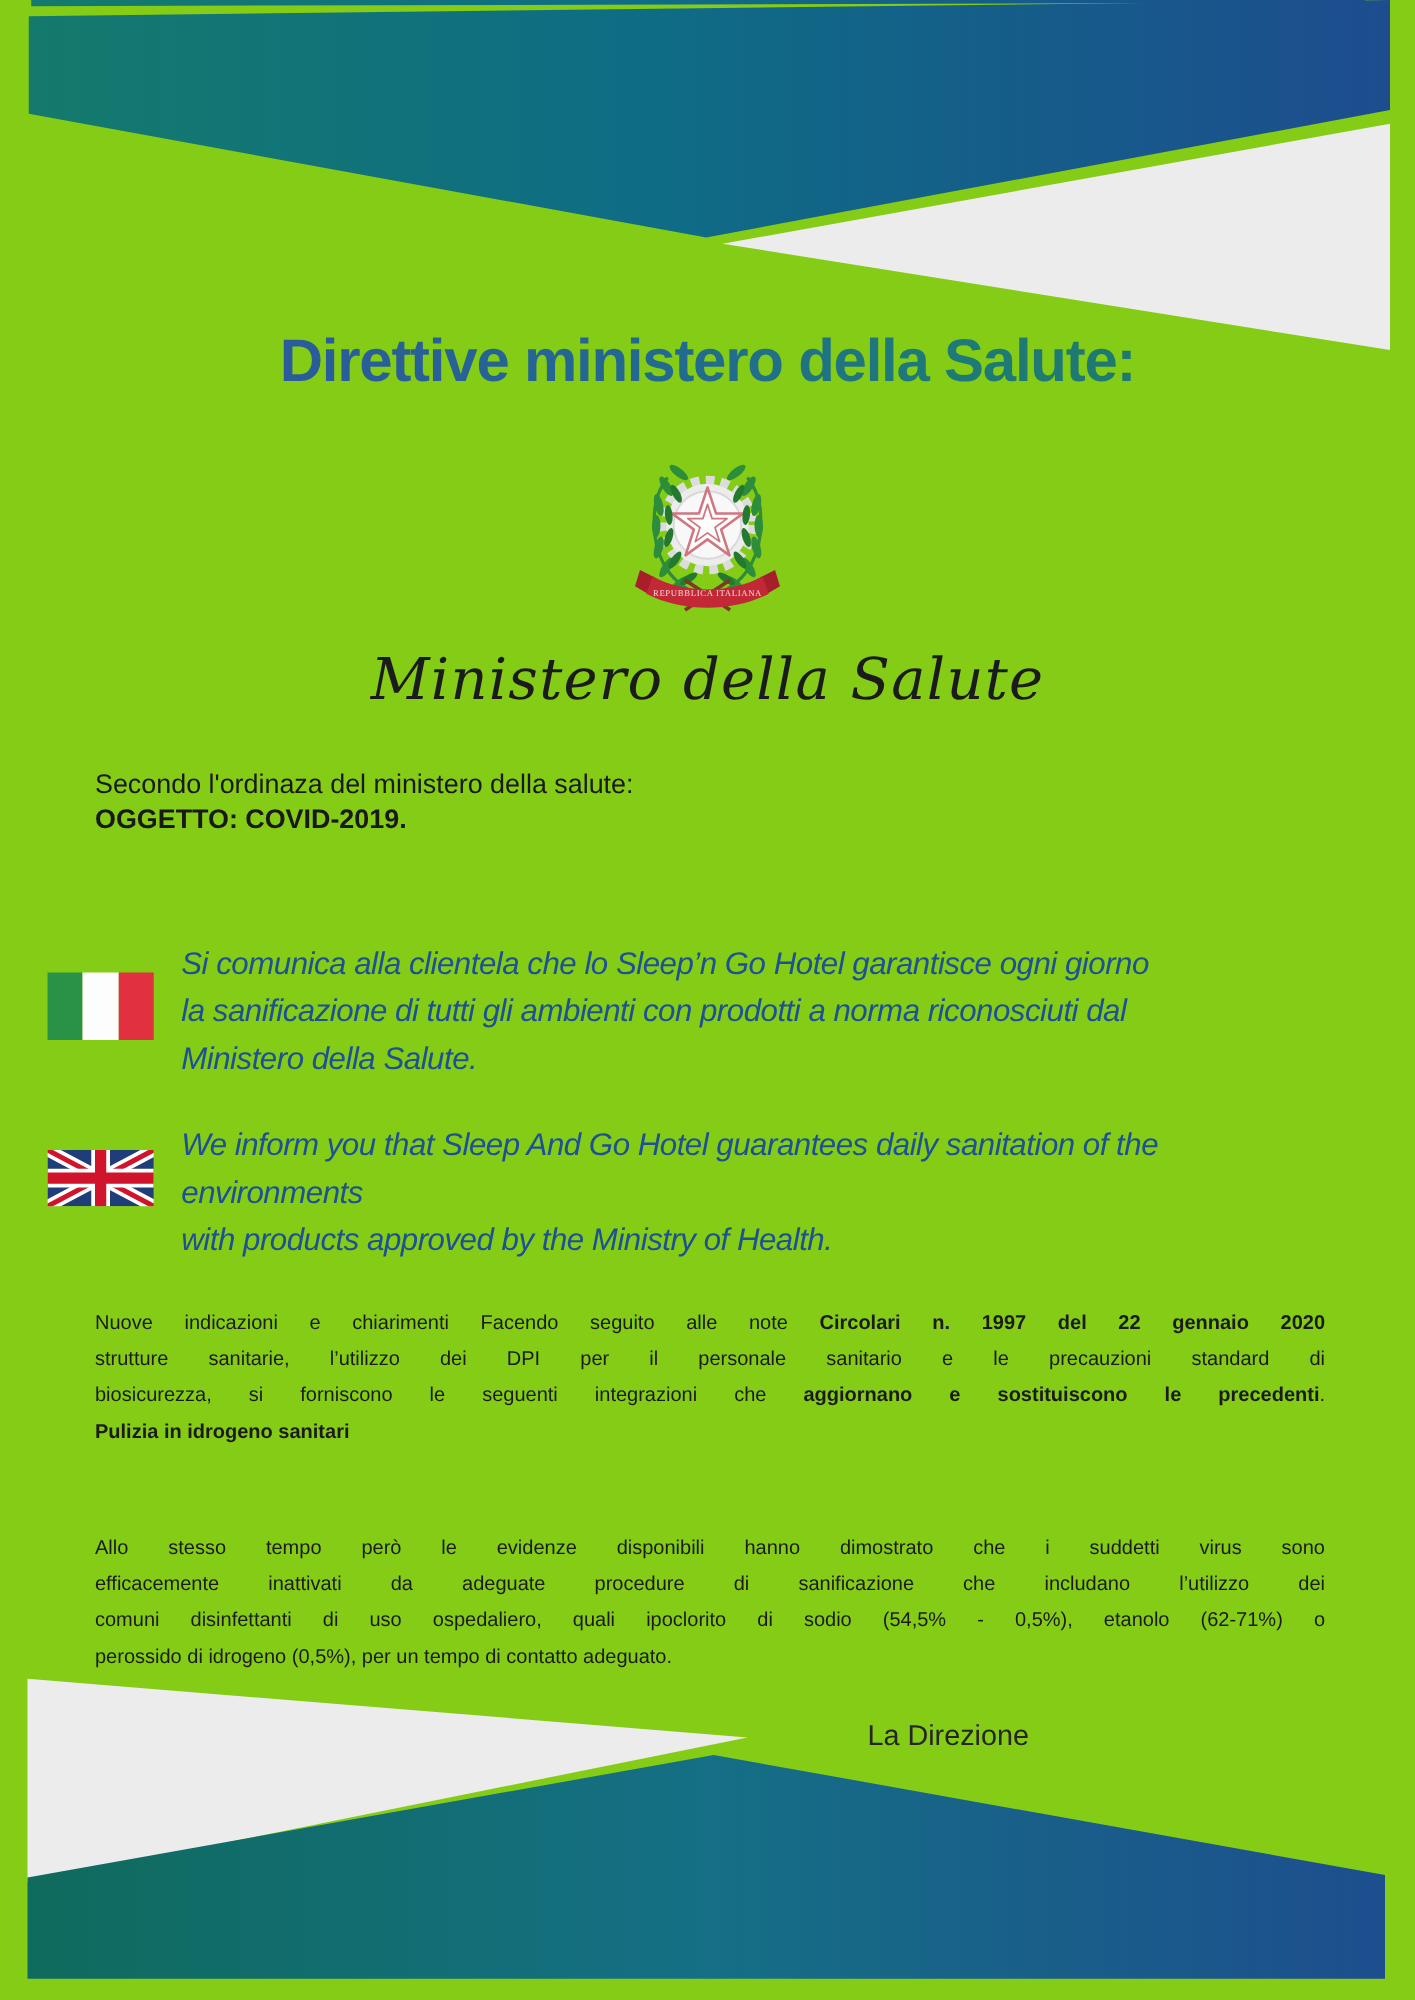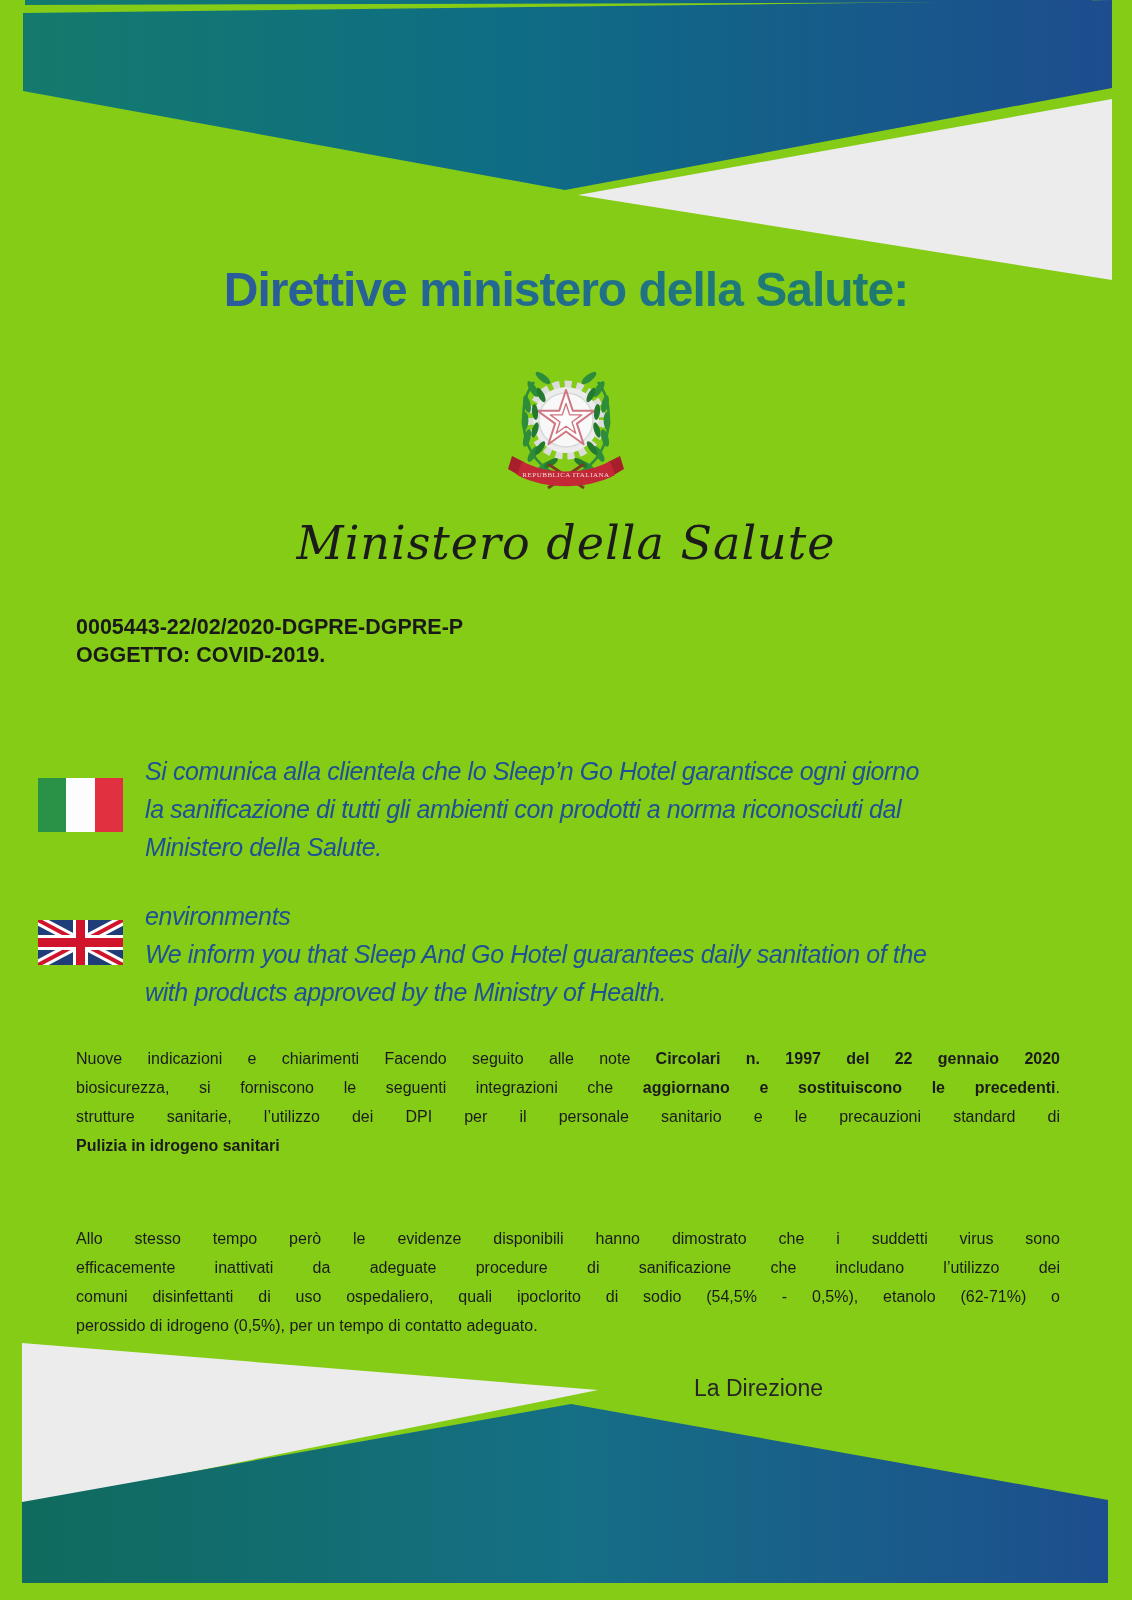--- a/index.html
+++ b/index.html
@@ -140,21 +140,21 @@
         <path d="M104,96 L116,90 L120,103 L108,110 Z" fill="#a81f2c"></path>
         <path d="M18,95 C42,109 82,109 106,95 L111,109 C82,124 42,124 13,109 Z" fill="#c32837"></path>
         <text x="62" y="111" text-anchor="middle" font-size="7" font-family="Liberation Serif, serif" fill="#f3d9d9" letter-spacing="0.5">REPUBBLICA ITALIANA</text>
       </g>
     </svg>
   </div>
 
   <div class="wordmark">Ministero della Salute</div>
 
   <div class="ordinance">
-    <div class="b">0005443-22/02/2020-DGPRE-DGPRE-P</div>
+    <div>Secondo l'ordinaza del ministero della salute:</div>
     <div class="b">OGGETTO: COVID-2019.</div>
   </div>
 
   <div class="flag flag-it">
     <span style="background:#2a9247"></span>
     <span style="background:#fdfdfd"></span>
     <span style="background:#e13040"></span>
   </div>
 
   <div class="notice notice-it">
@@ -165,29 +165,29 @@
 
   <svg class="flag" style="top:920px;left:38px" width="85" height="45" viewBox="0 0 85 45" aria-hidden="true">
     <rect width="85" height="45" fill="#1f3d78"></rect>
     <path d="M0,0 L85,45 M85,0 L0,45" stroke="#ffffff" stroke-width="10"></path>
     <path d="M0,0 L85,45 M85,0 L0,45" stroke="#cf142b" stroke-width="4"></path>
     <path d="M42.5,0 V45 M0,22.5 H85" stroke="#ffffff" stroke-width="15"></path>
     <path d="M42.5,0 V45 M0,22.5 H85" stroke="#cf142b" stroke-width="9"></path>
   </svg>
 
   <div class="notice notice-en">
+    <div>We inform you that Sleep And Go Hotel guarantees daily sanitation of the</div>
     <div>environments</div>
-    <div>We inform you that Sleep And Go Hotel guarantees daily sanitation of the</div>
     <div>with products approved by the Ministry of Health.</div>
   </div>
 
   <div class="para para1">
     <div class="jline"><span>Nuove indicazioni e chiarimenti Facendo seguito alle note </span><span class="b">Circolari n. 1997 del 22 gennaio 2020</span></div>
+    <div class="jline"><span>strutture sanitarie, l’utilizzo dei DPI per il personale sanitario e le precauzioni standard di</span></div>
     <div class="jline"><span>biosicurezza, si forniscono le seguenti integrazioni che </span><span class="b">aggiornano e sostituiscono le precedenti</span><span>.</span></div>
-    <div class="jline"><span>strutture sanitarie, l’utilizzo dei DPI per il personale sanitario e le precauzioni standard di</span></div>
     <div class="lline"><span class="b">Pulizia in idrogeno sanitari</span></div>
   </div>
 
   <div class="para para2">
     <div class="jline">Allo stesso tempo però le evidenze disponibili hanno dimostrato che i suddetti virus sono</div>
     <div class="jline">efficacemente inattivati da adeguate procedure di sanificazione che includano l’utilizzo dei</div>
     <div class="jline">comuni disinfettanti di uso ospedaliero, quali ipoclorito di sodio (54,5% - 0,5%), etanolo (62-71%) o</div>
     <div class="lline">perossido di idrogeno (0,5%), per un tempo di contatto adeguato.</div>
   </div>
 

